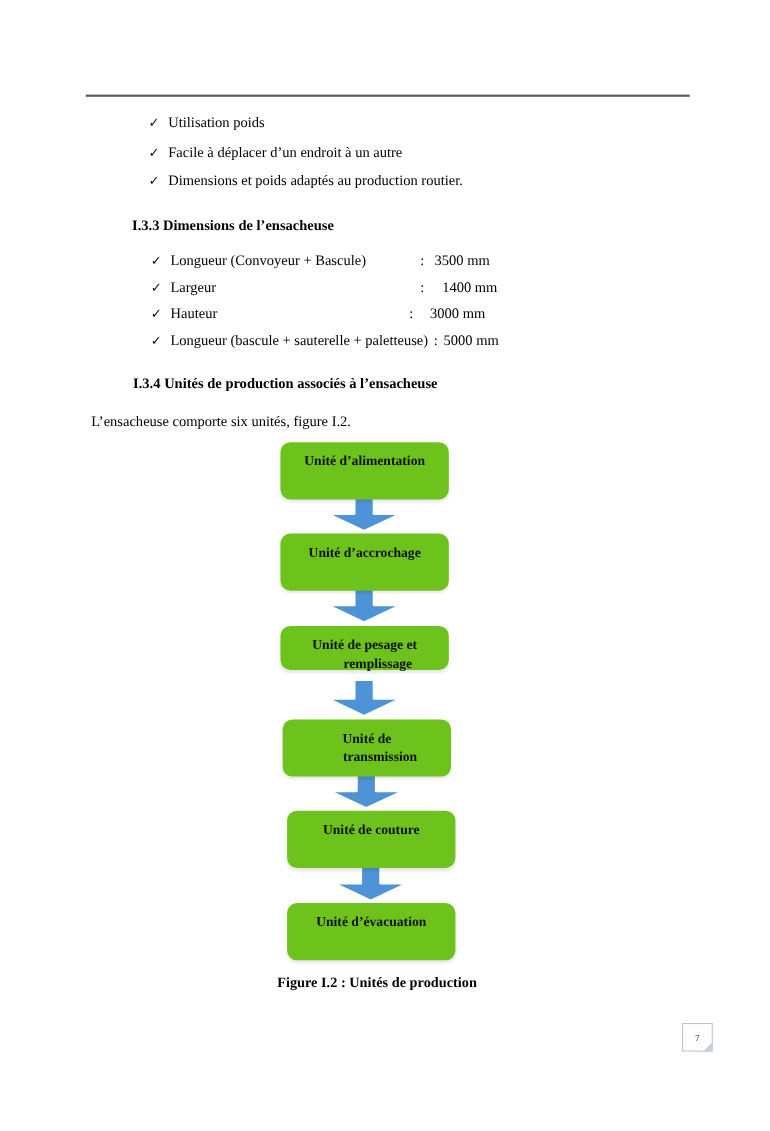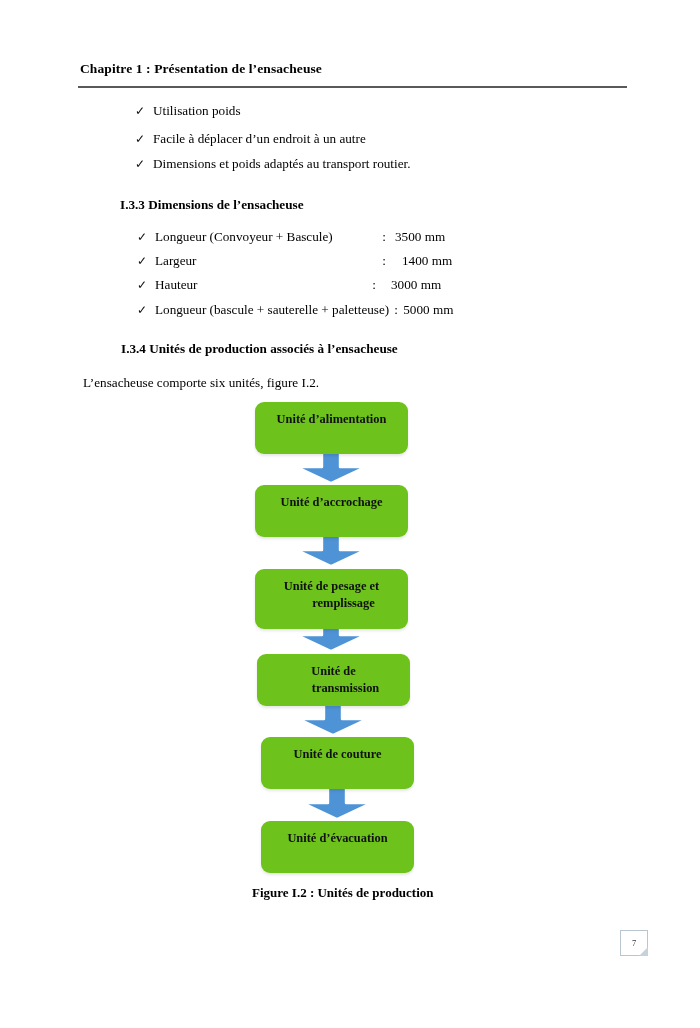--- a/index.html
+++ b/index.html
@@ -144,34 +144,33 @@
     height: 0;
     border-left: 9px solid transparent;
     border-bottom: 9px solid #c6d2da;
   }
 </style>
 </head>
 <body>
 
 <div id="page">
 
-  <div class="chapter-header">Chapitre 1 : Présentation de l’ensacheuse</div>
   <div class="header-rule"></div>
 
   <div class="bullet-row" style="left:135px; top:103px;">
     <span class="bullet-mark">✓</span>
     <span class="bullet-text">Utilisation poids</span>
   </div>
   <div class="bullet-row" style="left:135px; top:131px;">
     <span class="bullet-mark">✓</span>
     <span class="bullet-text">Facile à déplacer d’un endroit à un autre</span>
   </div>
   <div class="bullet-row" style="left:135px; top:156px;">
     <span class="bullet-mark">✓</span>
-    <span class="bullet-text">Dimensions et poids adaptés au transport routier.</span>
+    <span class="bullet-text">Dimensions et poids adaptés au production routier.</span>
   </div>
 
   <div class="section-heading" style="left:120px; top:197px;">I.3.3  Dimensions de l’ensacheuse</div>
 
   <div class="dim-row" style="left:137px; top:229px;">
     <span class="bullet-mark">✓</span>
     <span class="dim-label" style="width:218px;">Longueur (Convoyeur + Bascule)</span>
     <span class="dim-sep" style="width:22px;">:</span>
     <span class="dim-value">3500 mm</span>
   </div>
@@ -216,21 +215,21 @@
   </svg>
 
   <div class="flow-box" style="left:255px; top:402px; width:153px; height:52px;">
     <span>Unité d’alimentation</span>
   </div>
 
   <div class="flow-box" style="left:255px; top:485px; width:153px; height:52px;">
     <span>Unité d’accrochage</span>
   </div>
 
-  <div class="flow-box" style="left:255px; top:569px; width:153px; height:60px;">
+  <div class="flow-box" style="left:255px; top:569px; width:153px; height:40px;">
     <span>Unité  de pesage et</span>
     <span class="line2">remplissage</span>
   </div>
 
   <div class="flow-box" style="left:257px; top:654px; width:153px; height:52px;">
     <span>Unité de</span>
     <span class="line2">transmission</span>
   </div>
 
   <div class="flow-box" style="left:261px; top:737px; width:153px; height:52px;">

